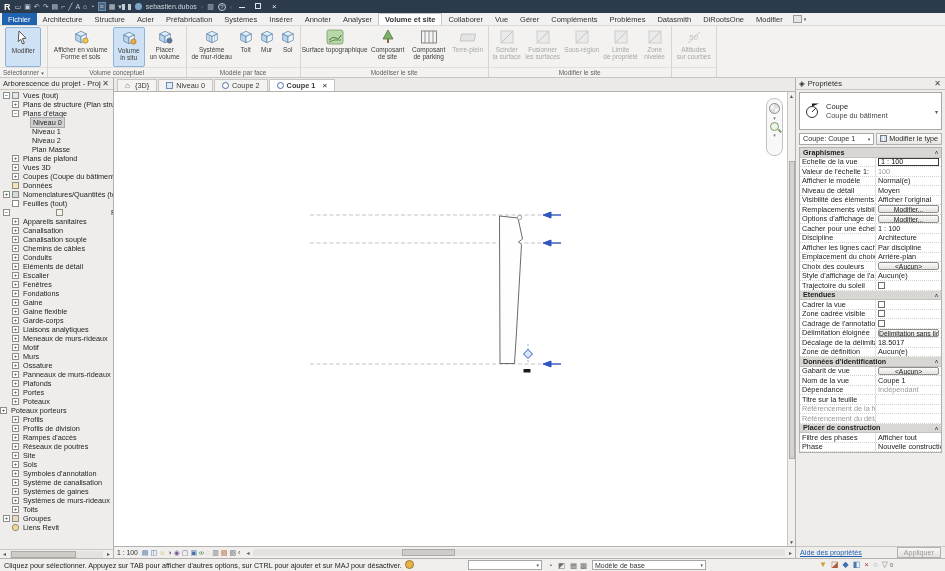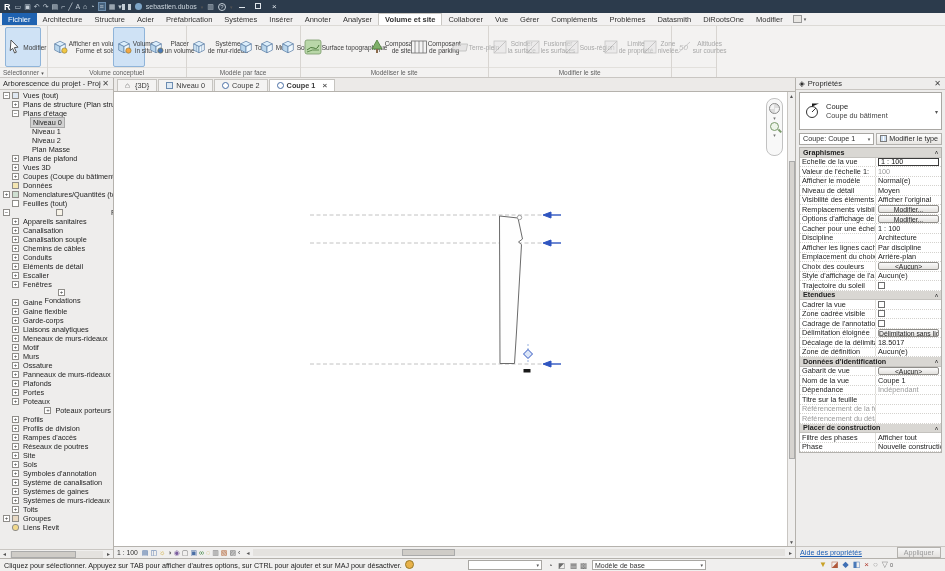--- a/index.html
+++ b/index.html
@@ -26,21 +26,21 @@
   .rtab{padding:1px 6px;display:flex;align-items:center;white-space:nowrap;cursor:default}
   .rtab.file{background:#1f62b0;color:#fff}
   .rtab.active{background:#fff;border:1px solid #c9c7c3;border-bottom:none;font-weight:bold}
   .rtab-extra{display:flex;align-items:center;gap:2px;padding:0 4px;color:#555}
 
   
   .ribbon{height:52px;background:#f3f2f1;display:flex;align-items:stretch;border-bottom:1px solid #c9c6c2}
   .rpanel{display:flex;flex-direction:column;border-right:1px solid #d8d5d1;height:100%}
   .rpanel-row{flex:1;display:flex;align-items:flex-start;justify-content:center;gap:1px;padding:1px 2px 0 2px}
   .rpanel-label{height:10px;font-size:6.5px;color:#5e5e5e;text-align:center;border-top:1px solid #e2e0dc;display:flex;align-items:center;justify-content:center;gap:2px;white-space:nowrap;padding:0 3px}
-  .rbtn{display:flex;flex-direction:row;align-items:center;justify-content:flex-start;padding:1px 1px;border-radius:2px;cursor:default;height:40px}
+  .rbtn{display:flex;flex-direction:column;align-items:center;justify-content:flex-start;padding:1px 1px;border-radius:2px;cursor:default;height:40px}
   .rbtn .ric{height:18px;display:flex;align-items:center;justify-content:center}
   .rbtn .rlb{font-size:6.5px;line-height:7px;color:#3c3c3c;text-align:center;white-space:nowrap}
   .rbtn.active{background:#cfe2f5;border:1px solid #8fb4d9}
   .rbtn.disabled .rlb{color:#a8a8a8}
   .rbtn.disabled svg{filter:grayscale(1);opacity:.5}
   .caret{font-size:5px;color:#555}
 
   
   .main{display:flex;height:480px;width:945px}
 
@@ -555,21 +555,21 @@
             <span class="lab">Eléments de détail</span>
           </div>
           <div class="titem" style="padding-left: 12px;">
             <span class="exp">+</span>
             <span class="lab">Escalier</span>
           </div>
           <div class="titem" style="padding-left: 12px;">
             <span class="exp">+</span>
             <span class="lab">Fenêtres</span>
           </div>
-          <div class="titem" style="padding-left: 12px; flex-direction: column;">
+          <div class="titem" style="padding-left: 12px;">
             <span class="exp">+</span>
             <span class="lab">Fondations</span>
           </div>
           <div class="titem" style="padding-left: 12px;">
             <span class="exp">+</span>
             <span class="lab">Gaine</span>
           </div>
           <div class="titem" style="padding-left: 12px;">
             <span class="exp">+</span>
             <span class="lab">Gaine flexible</span>
@@ -607,21 +607,21 @@
             <span class="lab">Plafonds</span>
           </div>
           <div class="titem" style="padding-left: 12px;">
             <span class="exp">+</span>
             <span class="lab">Portes</span>
           </div>
           <div class="titem" style="padding-left: 12px;">
             <span class="exp">+</span>
             <span class="lab">Poteaux</span>
           </div>
-          <div class="titem" style="padding-left: 12px; justify-content: flex-end;">
+          <div class="titem" style="">
             <span class="exp">+</span>
             <span class="lab">Poteaux porteurs</span>
           </div>
           <div class="titem" style="padding-left: 12px;">
             <span class="exp">+</span>
             <span class="lab">Profils</span>
           </div>
           <div class="titem" style="padding-left: 12px;">
             <span class="exp">+</span>
             <span class="lab">Profils de division</span>

